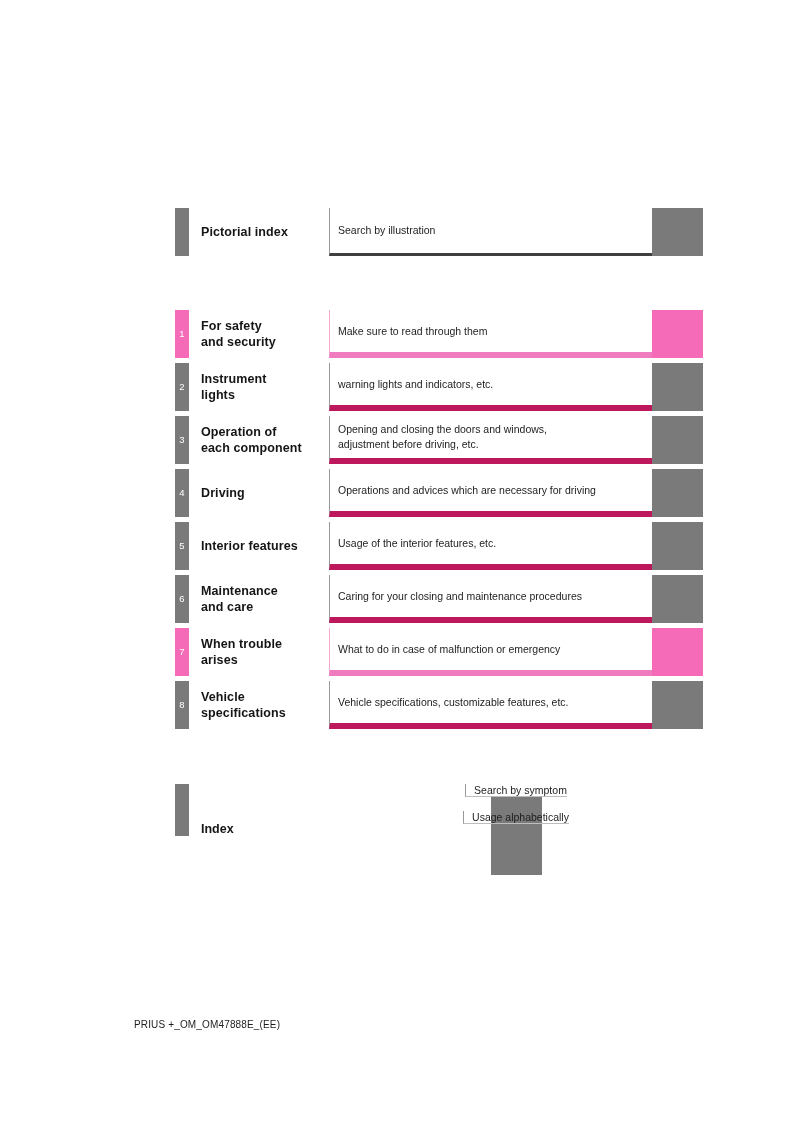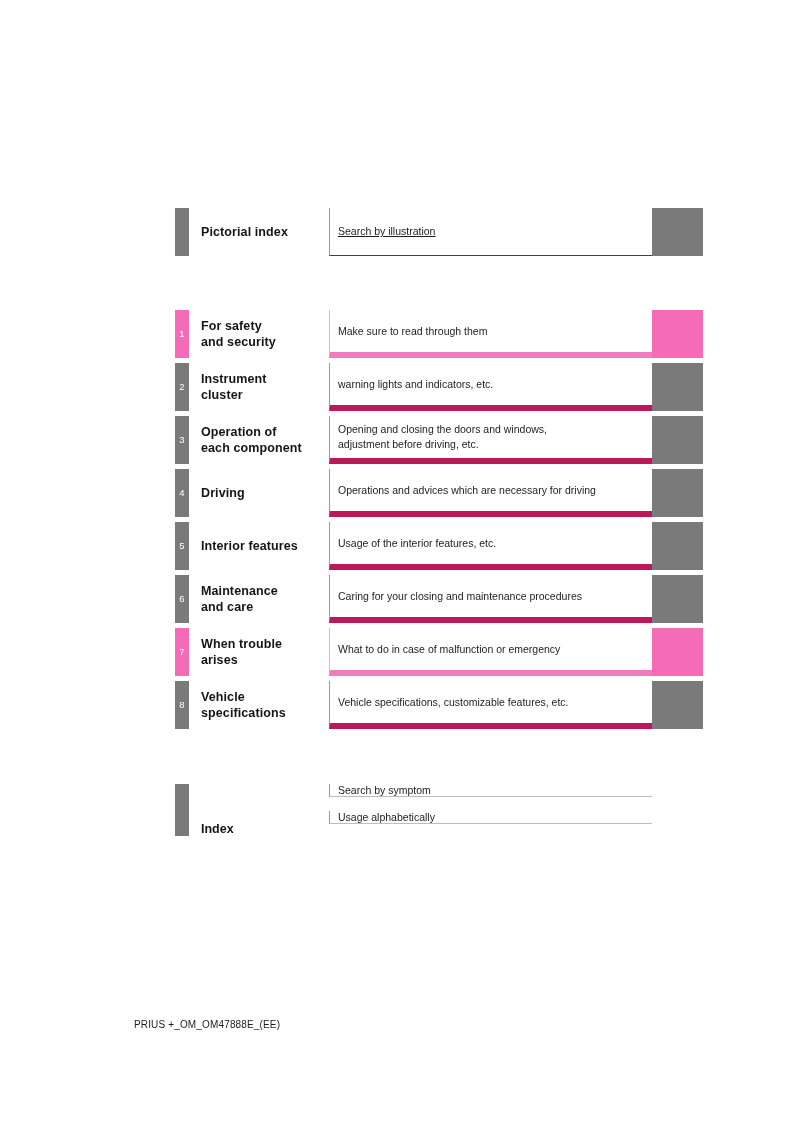--- a/index.html
+++ b/index.html
@@ -109,21 +109,21 @@
   
   .endcap {
     flex: 0 0 51px;
     width: 51px;
     background: #7a7a7a;
   }
   .endcap.pink { background: #f56bb8; }
 
   
   #section-pictorial .tab { height: 48px; }
-  #section-pictorial .desc { border-bottom: 1px solid #404040; text-decoration: underline; }
+  #section-pictorial .desc { border-bottom: 3px solid #404040; }
 
   
   .index-block {
     position: relative;
     display: flex;
     align-items: stretch;
     height: 52px;
   }
   .index-tab {
     flex: 0 0 14px;
@@ -142,23 +142,24 @@
     color: #151515;
   }
   .index-rows {
     flex: 1 1 auto;
     min-width: 0;
     display: flex;
     flex-direction: column;
   }
   .index-row {
     display: flex;
-    align-items: flex-start;
+    align-items: center;
     height: 25px;
     margin-bottom: 2px;
+    flex-direction: column;
   }
   .index-row:last-child { margin-bottom: 0; }
   .index-desc {
     flex: 1 1 auto;
     min-width: 0;
     box-sizing: border-box;
     border-left: 1px solid #9a9a9a;
     border-bottom: 1px solid #bdbdbd;
     padding-left: 8px;
     display: flex;
@@ -217,21 +218,21 @@
           </div>
           <div class="endcap pink"></div>
         </div>
       </div>
       <div class="row">
         <div class="tab">
           <span class="tab-num">2</span>
         </div>
         <div class="chapter-title">
           <span class="ln">Instrument</span>
-          <span class="ln">cluster</span>
+          <span class="ln">lights</span>
         </div>
         <div class="desc-wrap">
           <div class="desc">
             <span class="ln">warning lights and indicators, etc.</span>
           </div>
           <div class="endcap"></div>
         </div>
       </div>
       <div class="row">
         <div class="tab">

